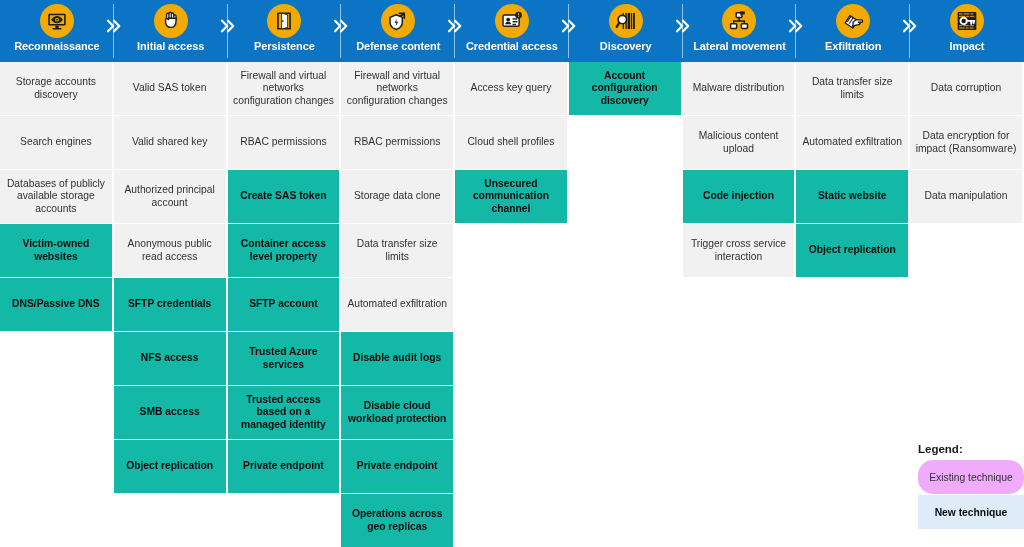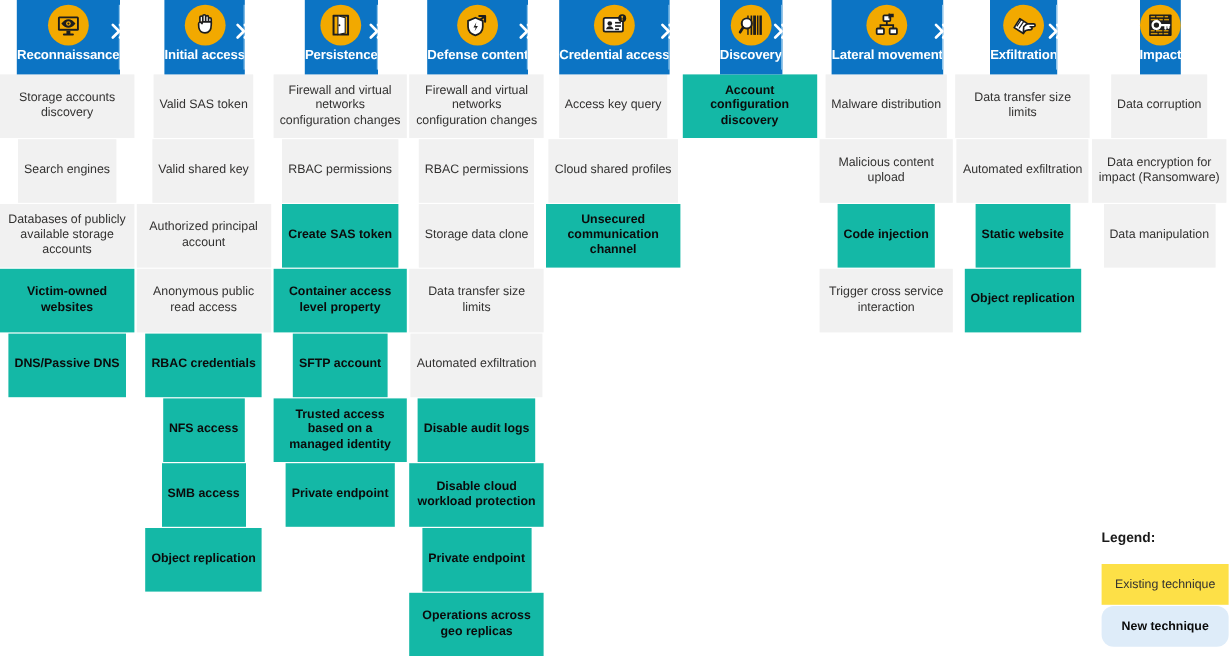--- a/index.html
+++ b/index.html
@@ -24,21 +24,20 @@
     top: 0;
     width: 1024px;
     display: grid;
     grid-template-columns: repeat(9, 113.78px);
     column-gap: 0;
   }
 
   .column {
     display: flex;
     flex-direction: column;
-    align-items: center;
   }
 
   
   .col-header {
     position: relative;
     height: 62px;
     background: #0c74c4;
     display: flex;
     flex-direction: column;
     align-items: center;
@@ -123,42 +122,42 @@
   #legend {
     position: absolute;
     left: 918px;
     top: 443px;
     width: 106px;
   }
   #legend .legend-title {
     font-size: 11.5px;
     font-weight: bold;
     color: #1a1a1a;
-    margin-bottom: 15px;
+    margin-bottom: 5px;
   }
   #legend .legend-item {
     height: 34px;
     display: flex;
     align-items: center;
     justify-content: center;
     text-align: center;
     font-size: 10.3px;
     box-sizing: border-box;
     padding: 2px 4px;
     margin-bottom: 1px;
   }
   #legend .legend-item.existing {
-    background: #fde047;
+    background: #f0abfc;
     color: #323130;
+    border-radius: 15px;
   }
   #legend .legend-item.new {
     background: #deecf9;
     color: #0b0b0b;
     font-weight: bold;
-    border-radius: 10px;
   }
 </style>
 </head>
 <body>
 
 <div id="matrix">
     <div class="column">
       <div class="col-header">
         <div class="icon-badge">
           <svg xmlns="http://www.w3.org/2000/svg" viewBox="0 0 24 24" width="22" height="22">
@@ -198,21 +197,21 @@
         <div class="col-title">Initial access</div>
         <div class="chev"><svg xmlns="http://www.w3.org/2000/svg" viewBox="0 0 24 24" width="18" height="18">
             <path d="M4 5 L11 12 L4 19" stroke="#ffffff" stroke-width="3" fill="none" stroke-linecap="round" stroke-linejoin="round"></path>
             <path d="M12 5 L19 12 L12 19" stroke="#ffffff" stroke-width="3" fill="none" stroke-linecap="round" stroke-linejoin="round"></path>
           </svg></div>
       </div>
       <div class="cell existing">Valid SAS token</div>
       <div class="cell existing">Valid shared key</div>
       <div class="cell existing">Authorized principal account</div>
       <div class="cell existing">Anonymous public read access</div>
-      <div class="cell new">RBAC credentials</div>
+      <div class="cell new">SFTP credentials</div>
       <div class="cell new">NFS access</div>
       <div class="cell new">SMB access</div>
       <div class="cell new">Object replication</div>
       <div class="cell empty"></div>
     </div>
     <div class="column">
       <div class="col-header">
         <div class="icon-badge">
           <svg xmlns="http://www.w3.org/2000/svg" viewBox="0 0 24 24" width="22" height="22">
             <rect x="4.5" y="2.6" width="15" height="18.8" rx="0.8" fill="#1d1d1d"></rect>
@@ -225,20 +224,21 @@
         <div class="chev"><svg xmlns="http://www.w3.org/2000/svg" viewBox="0 0 24 24" width="18" height="18">
             <path d="M4 5 L11 12 L4 19" stroke="#ffffff" stroke-width="3" fill="none" stroke-linecap="round" stroke-linejoin="round"></path>
             <path d="M12 5 L19 12 L12 19" stroke="#ffffff" stroke-width="3" fill="none" stroke-linecap="round" stroke-linejoin="round"></path>
           </svg></div>
       </div>
       <div class="cell existing">Firewall and virtual networks configuration changes</div>
       <div class="cell existing">RBAC permissions</div>
       <div class="cell new">Create SAS token</div>
       <div class="cell new">Container access level property</div>
       <div class="cell new">SFTP account</div>
+      <div class="cell new">Trusted Azure services</div>
       <div class="cell new">Trusted access based on a managed identity</div>
       <div class="cell new">Private endpoint</div>
       <div class="cell empty"></div>
     </div>
     <div class="column">
       <div class="col-header">
         <div class="icon-badge">
           <svg xmlns="http://www.w3.org/2000/svg" viewBox="0 0 24 24" width="22" height="22">
             <path d="M13.5 3.6h5.3v5.2" stroke="#1d1d1d" stroke-width="1.9" fill="none" stroke-linecap="round" stroke-linejoin="round"></path>
             <path d="M18.6 4.1c0 0-3.2 2.4-5.3 3.3" stroke="#1d1d1d" stroke-width="1.9" fill="none" stroke-linecap="round"></path>
@@ -277,21 +277,21 @@
             <rect x="18.5" y="6.5" width="1.25" height="1.2" rx="0.6" fill="#f2a900"></rect>
           </svg>
         </div>
         <div class="col-title">Credential access</div>
         <div class="chev"><svg xmlns="http://www.w3.org/2000/svg" viewBox="0 0 24 24" width="18" height="18">
             <path d="M4 5 L11 12 L4 19" stroke="#ffffff" stroke-width="3" fill="none" stroke-linecap="round" stroke-linejoin="round"></path>
             <path d="M12 5 L19 12 L12 19" stroke="#ffffff" stroke-width="3" fill="none" stroke-linecap="round" stroke-linejoin="round"></path>
           </svg></div>
       </div>
       <div class="cell existing">Access key query</div>
-      <div class="cell existing">Cloud shared profiles</div>
+      <div class="cell existing">Cloud shell profiles</div>
       <div class="cell new">Unsecured communication channel</div>
       <div class="cell empty"></div>
       <div class="cell empty"></div>
       <div class="cell empty"></div>
       <div class="cell empty"></div>
       <div class="cell empty"></div>
       <div class="cell empty"></div>
     </div>
     <div class="column">
       <div class="col-header">

